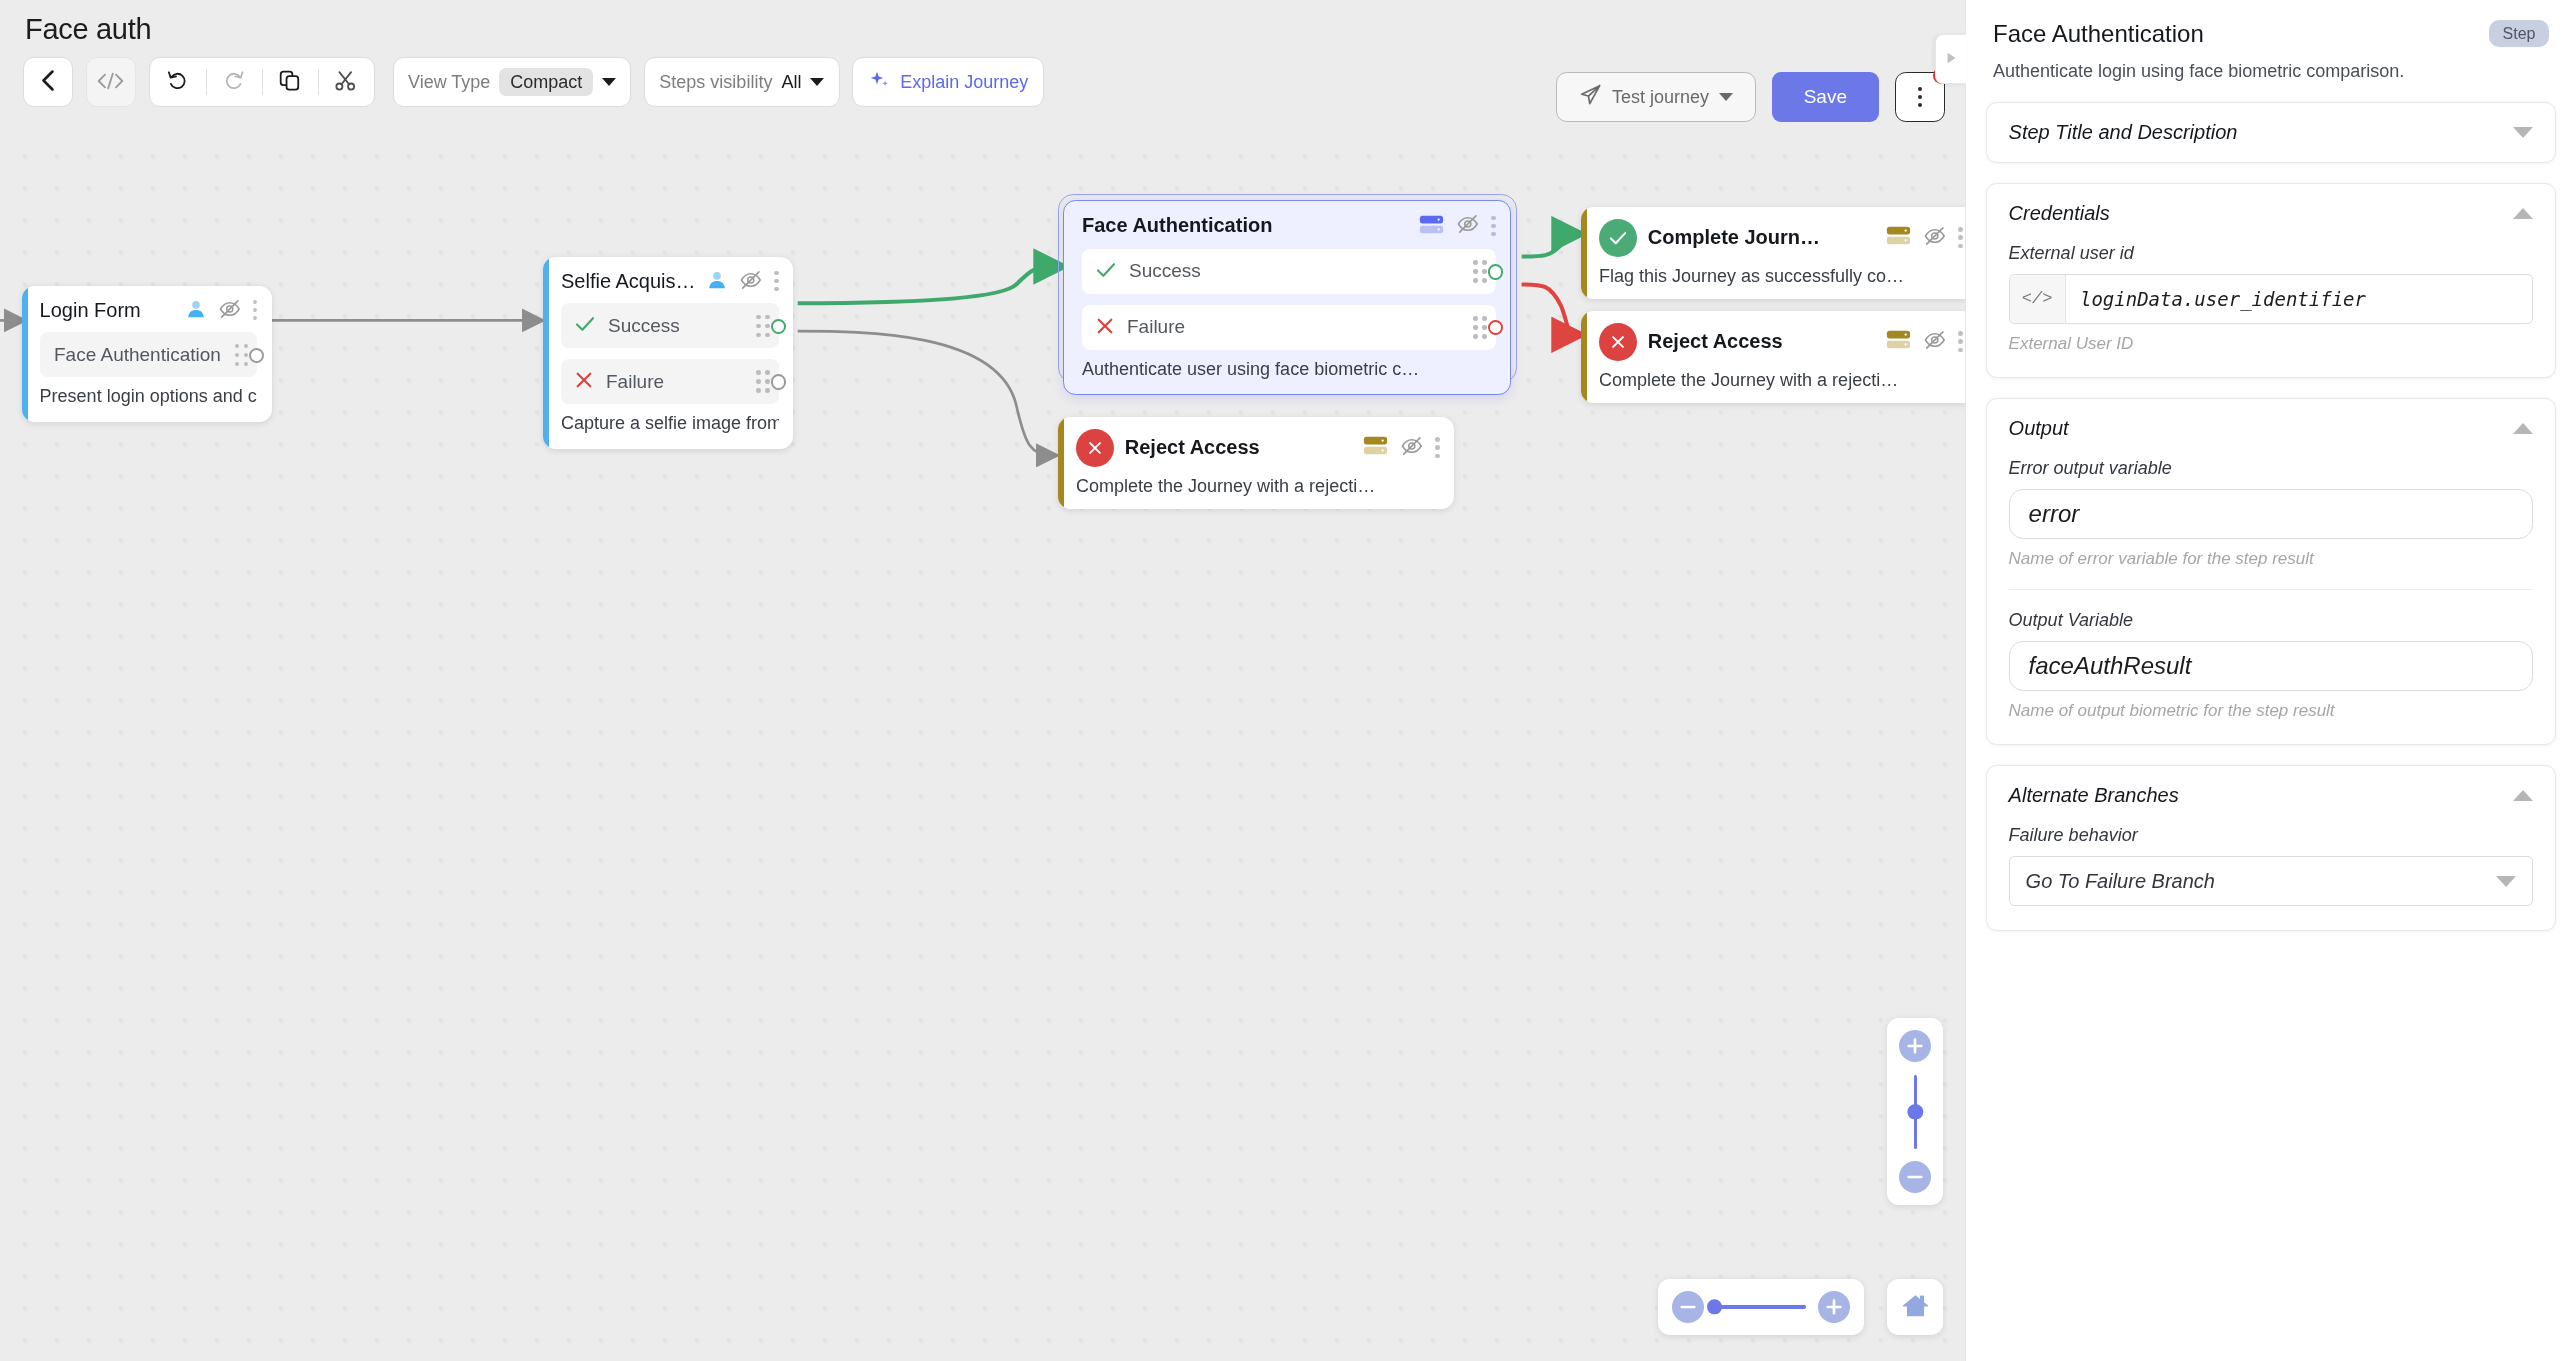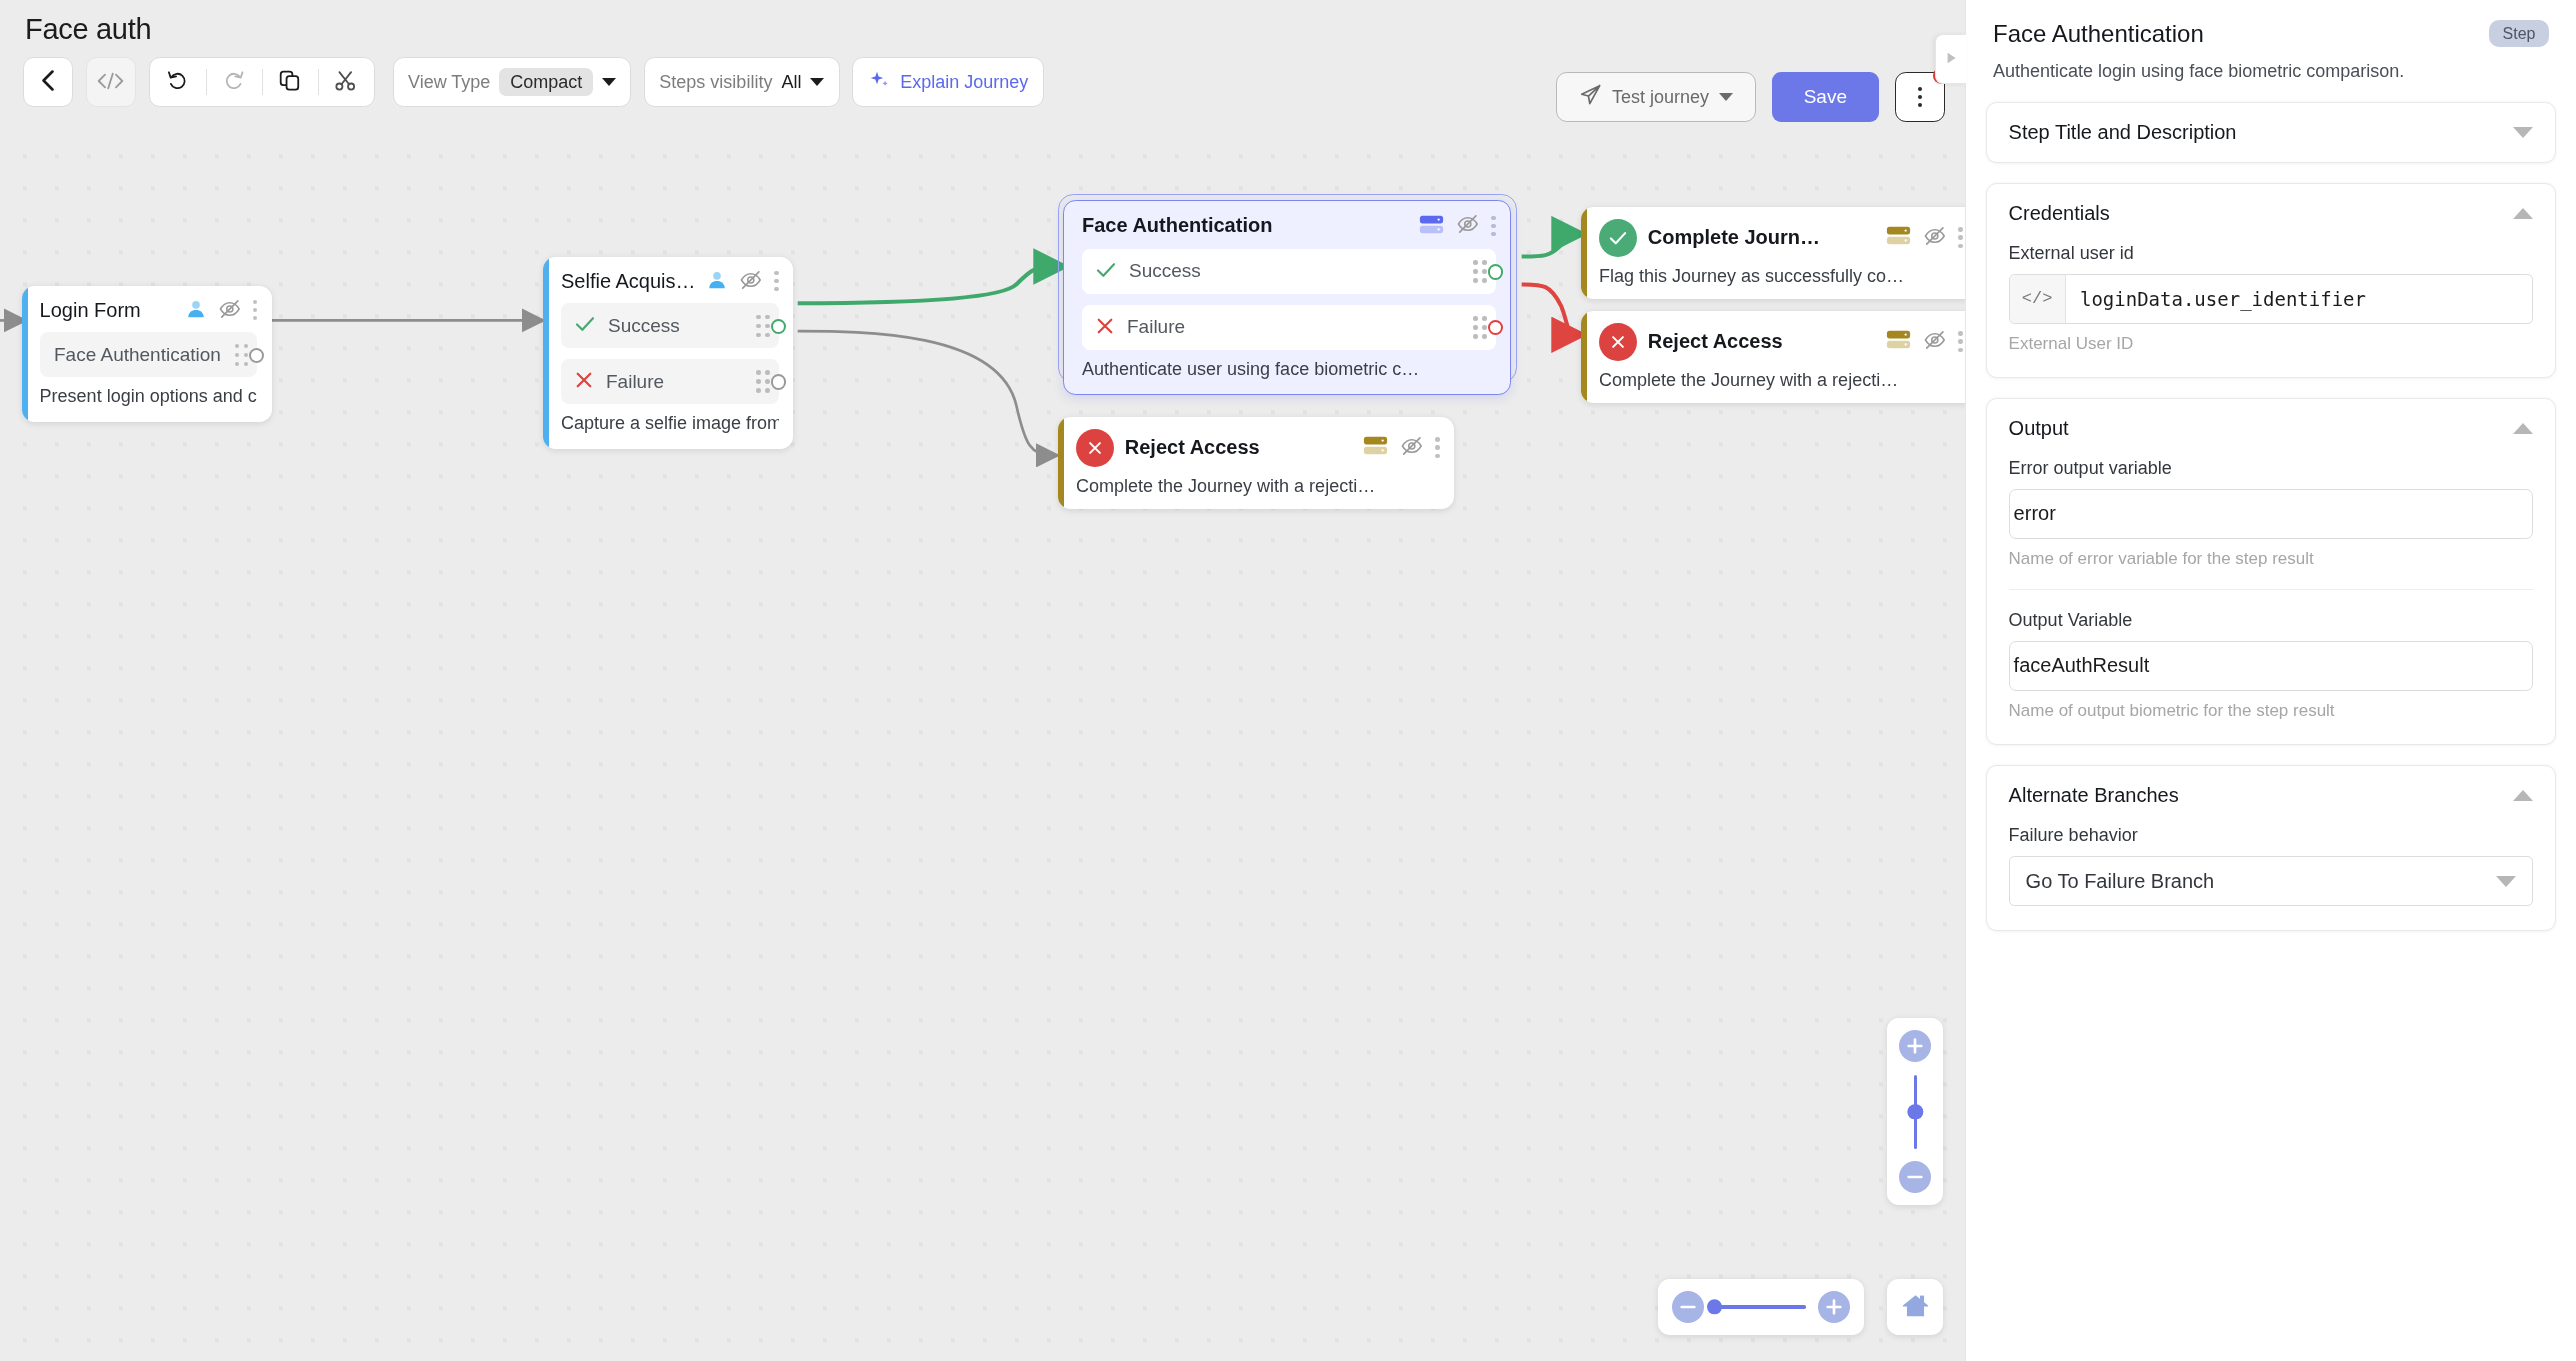--- a/index.html
+++ b/index.html
@@ -206,20 +206,21 @@
     background: #c7cfe0; color: #4e5563; font-size: 16px;
     padding: 4.5px 13.5px; border-radius: 10px;
   }
   .pnl-sub { font-size: 18px; color: #4a4f57; margin-top: 12.6px; }
 
   .card {
     margin: 20px 20px 0 20px;
     border: 0.9px solid #e8e8e8; border-radius: 10.8px;
     box-shadow: 0 0.9px 3.6px rgba(0,0,0,0.05);
     background: #fff;
+    font-style: italic;
   }
   .card-head {
     display: flex; align-items: center; justify-content: space-between;
     padding: 18px 21.6px; cursor: pointer;
   }
   .card-head-title { font-size: 20px; color: #15181d; }
   .tri { width: 0; height: 0; border-left: 10.8px solid transparent; border-right: 10.8px solid transparent; }
   .tri.dn { border-top: 11.7px solid #b6b6b6; }
   .tri.up { border-bottom: 11.7px solid #b6b6b6; }
   .card-body { padding: 0 21.6px 23.4px 21.6px; }
@@ -232,23 +233,23 @@
   .input-code-tag {
     width: 56px; background: #f6f6f6; border-right: 0.9px solid #e4e4e4;
     display: flex; align-items: center; justify-content: center;
     color: #777; font-size: 17px; font-family: "Liberation Mono", monospace;
   }
   .input-wrap .val {
     flex: 1; display: flex; align-items: center; padding-left: 14.4px;
     font-family: "DejaVu Sans Mono", monospace; font-size: 19px; color: #1c1c1c;
   }
   .input-box {
-    border: 0.9px solid #dcdcdc; border-radius: 7px; height: 50px;
-    display: flex; align-items: center; padding: 0 4px;
-    font-size: 20px; color: #1c1c1c;
+    border: 0.9px solid #dcdcdc; border-radius: 14px; height: 50px;
+    display: flex; align-items: center; padding: 0 19px;
+    font-size: 24px; color: #1c1c1c;
   }
   .select-box {
     border: 0.9px solid #dcdcdc; border-radius: 5.4px; height: 50px;
     display: flex; align-items: center; justify-content: space-between;
     padding: 0 16px; font-size: 20px; color: #33373d; cursor: pointer;
   }
   .divider { height: 0.9px; background: #ededed; margin: 20px 0; }
 </style>
 </head>
 <body>

